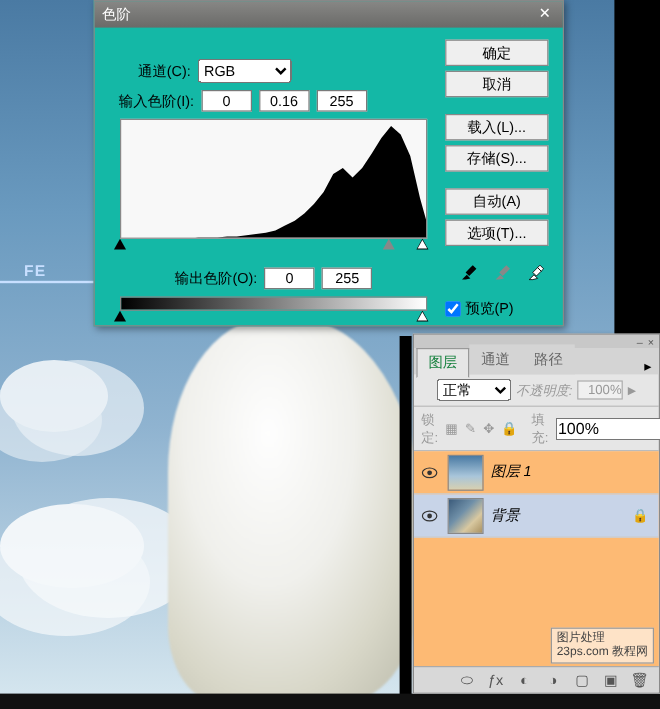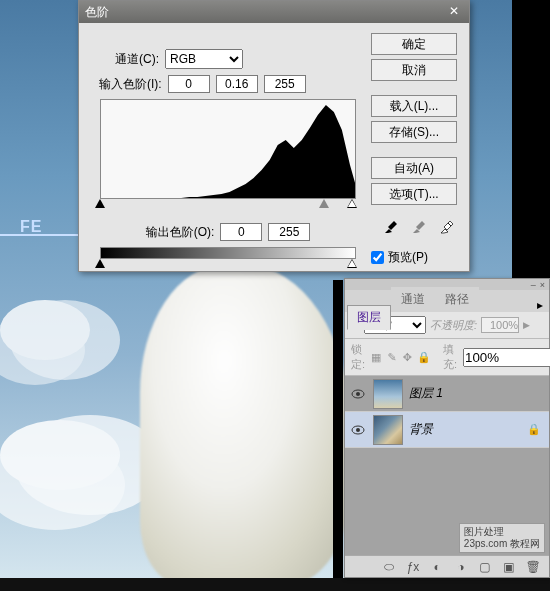--- a/index.html
+++ b/index.html
@@ -7,29 +7,29 @@
   
   
   .canvas-bg {
     position: absolute; top: 0; left: 0; width: 550px; height: 591px;
     background: linear-gradient(to bottom, #4a7aa3 0%, #6a9abf 30%, #8fb3d0 60%, #d8e8f0 100%);
   }
   .cloud1 { position: absolute; left: 0; top: 300px; width: 90px; height: 60px; background: #fff; border-radius: 50%; opacity: 0.8; box-shadow: 20px 10px 0 10px rgba(255,255,255,0.7), -10px 20px 0 5px rgba(255,255,255,0.6); }
   .cloud2 { position: absolute; left: 0; top: 420px; width: 120px; height: 70px; background: #fff; border-radius: 50%; opacity: 0.85; box-shadow: 30px 10px 0 15px rgba(255,255,255,0.8), -5px 30px 0 10px rgba(255,255,255,0.7); }
   .dress { position: absolute; left: 140px; top: 265px; width: 210px; height: 320px; background: radial-gradient(ellipse at 40% 30%, #fefefe 0%, #f0f0ec 40%, #d8d7c8 70%, #b8b8a8 100%); border-radius: 40% 50% 30% 20%; filter: blur(1px); }
   .rule-h { position: absolute; left: 0; top: 234px; width: 100px; height: 2px; background: #c8dfff; }
-  .fe-text { position: absolute; left: 20px; top: 218px; color: #c8dfff; font-family: Arial; font-weight: bold; font-size: 16px; letter-spacing: 1px; }
+  .fe-text { position: absolute; left: 20px; top: 218px; color: #c8dfff; font-family: Arial; font-weight: bold; font-size: 13px; letter-spacing: 1px; }
   .frame-r { position: absolute; top: 0; right: 0; width: 38px; height: 280px; background: #000; }
   .frame-r2 { position: absolute; top: 280px; right: 207px; width: 10px; bottom: 12px; background: #000; }
   .frame-b { position: absolute; left: 0; bottom: 0; width: 550px; height: 13px; background: #111; }
   
   
   .levels-dialog {
     position: absolute; left: 78px; top: 0; width: 392px; height: 272px;
-    background: #e5e5e5; border: 1px solid #888; box-shadow: 2px 2px 6px rgba(0,0,0,0.4);
+    background: #14b8a6; border: 1px solid #888; box-shadow: 2px 2px 6px rgba(0,0,0,0.4);
   }
   .titlebar {
     height: 22px; background: linear-gradient(to bottom, #878785, #6a6a68);
     color: #fff; display: flex; align-items: center; padding: 0 6px; font-size: 12px;
   }
   .titlebar .spacer { flex: 1; }
   .titlebar .close { width: 18px; height: 16px; text-align: center; line-height: 14px; cursor: pointer; }
   .dlg-body { display: flex; padding: 10px 12px 8px 14px; }
   .dlg-left { flex: 1; padding-right: 8px; margin-top: 16px; }
   .dlg-right { width: 86px; display: flex; flex-direction: column; gap: 4px; }
@@ -56,29 +56,29 @@
   
   .panel {
     position: absolute; right: 0; top: 278px; width: 206px; height: 300px;
     background: #e6e6e6; border: 1px solid #8a8a8a; box-shadow: 1px 1px 4px rgba(0,0,0,0.3);
     display: flex; flex-direction: column;
   }
   .panel-topline { height: 11px; background: #c8c8c8; display: flex; justify-content: flex-end; gap: 4px; padding-right: 4px; align-items: center; }
   .panel-topline span { font-size: 9px; color: #555; cursor: pointer; }
   .panel-tabs { display: flex; align-items: flex-end; height: 22px; background: #d4d4d4; padding-left: 2px; }
   .ptab { padding: 3px 9px; font-size: 12px; background: #d4d4d4; color: #666; cursor: pointer; border: 1px solid transparent; }
-  .ptab.active { background: #e6e6e6; color: #4c1d95; border: 1px solid #999; border-bottom-color: #e6e6e6; position: relative; top: 18px; }
+  .ptab.active { background: #e6e6e6; color: #15803d; border: 1px solid #999; border-bottom-color: #e6e6e6; position: relative; top: 3px; }
   .panel-tabs .menuicon { margin-left: auto; padding: 0 6px; cursor: pointer; }
   .panel-opts { display: flex; align-items: center; padding: 4px 6px; gap: 4px; border-bottom: 1px solid #bbb; font-size: 11px; justify-content: center; }
   .panel-opts select { width: 62px; height: 18px; }
   .panel-opts .olabel { color: #999; font-style: italic; }
   .panel-opts input.pct { width: 38px; height: 16px; font-size: 11px; text-align: right; border: 1px solid #aaa; color: #999; background: #f0f0f0; }
   .panel-locks { display: flex; align-items: center; padding: 3px 6px; gap: 6px; border-bottom: 1px solid #bbb; color: #999; font-size: 11px; }
   .lock-ico { width: 13px; height: 13px; display: flex; align-items: center; justify-content: center; font-size: 11px; }
-  .layer-list { flex: 1; background: #a3a3a3; overflow: auto; }
+  .layer-list { flex: 1; background: #fdba74; overflow: auto; }
   .layer-row { display: flex; align-items: center; height: 36px; border-bottom: 1px solid #ccc; padding: 2px 4px; gap: 6px; }
   .layer-row.active { background: #c8d4e8; }
   .eye { width: 18px; height: 18px; display:flex; align-items:center; justify-content:center; cursor:pointer; }
   .thumb { width: 30px; height: 30px; border: 1px solid #888; background: #fff; flex-shrink: 0; }
   .thumb.sky { background: linear-gradient(to bottom, #4a7aa3 0%, #a8c5da 60%, #d8d0b0 100%); }
   .thumb.photo { background: linear-gradient(135deg, #3a5a7a 0%, #7090a8 40%, #d8c8a0 70%, #a89060 100%); }
   .layer-name { font-size: 12px; font-style: italic; flex:1; }
   .lockmark { font-size: 11px; color: #555; padding-right: 4px; }
   
   .watermark { position: absolute; right: 4px; bottom: 24px; border: 1px solid #999; background: rgba(255,255,255,0.6); padding: 2px 4px; font-size: 10px; color: #444; line-height: 1.2; }

